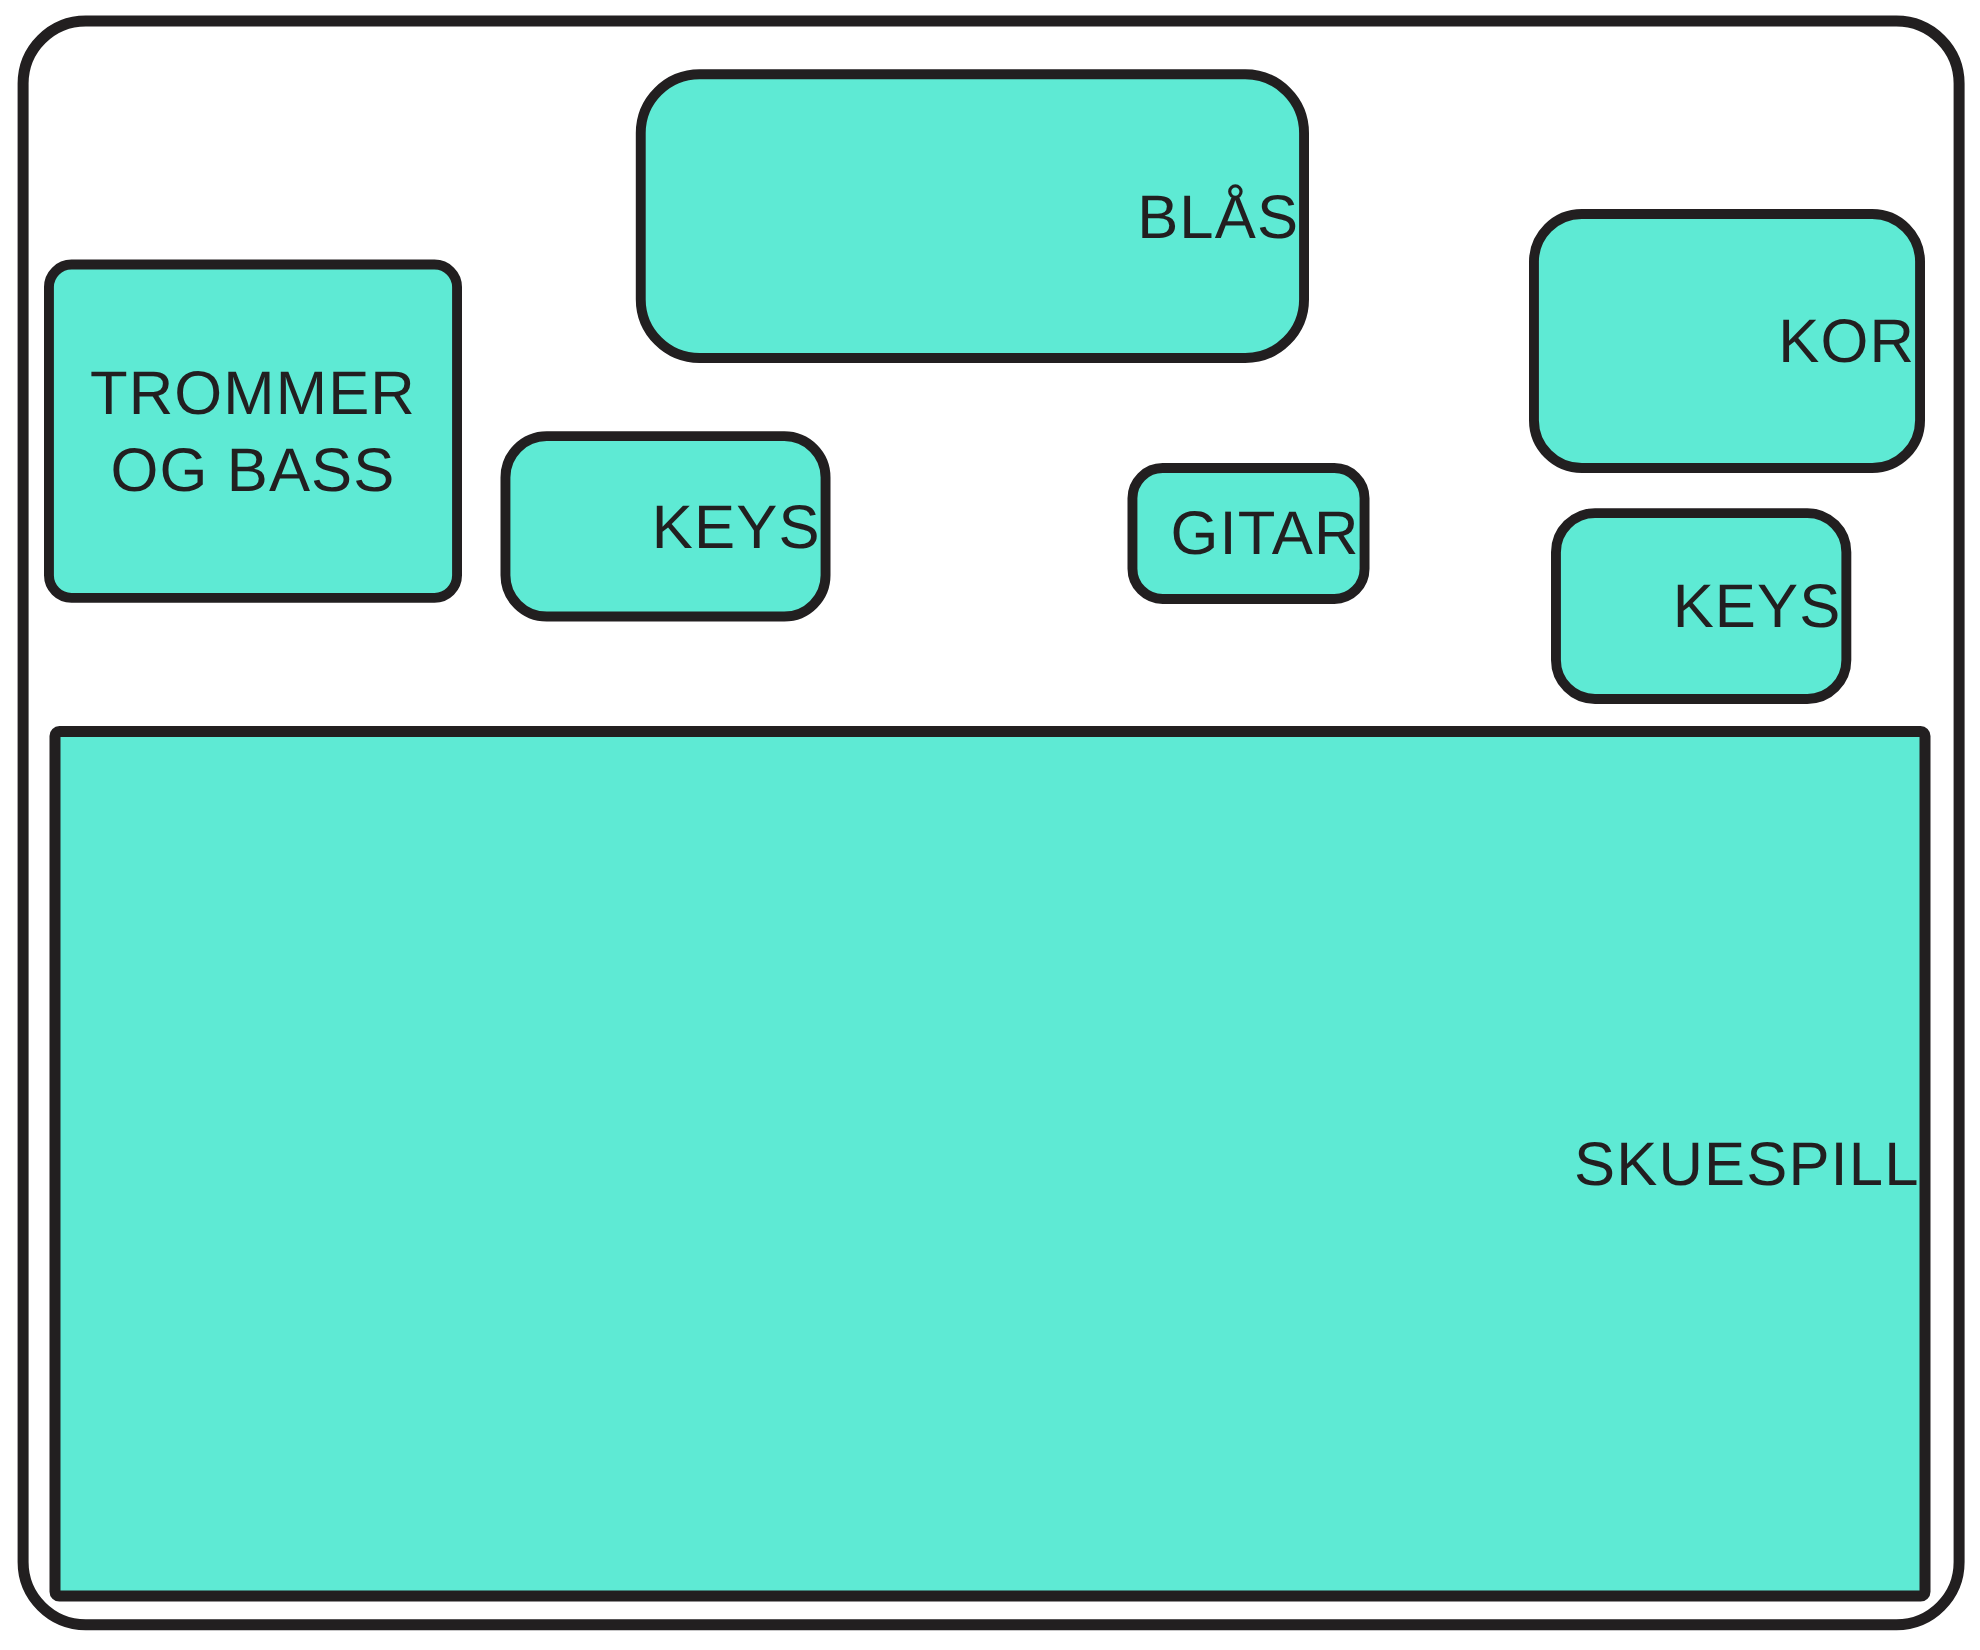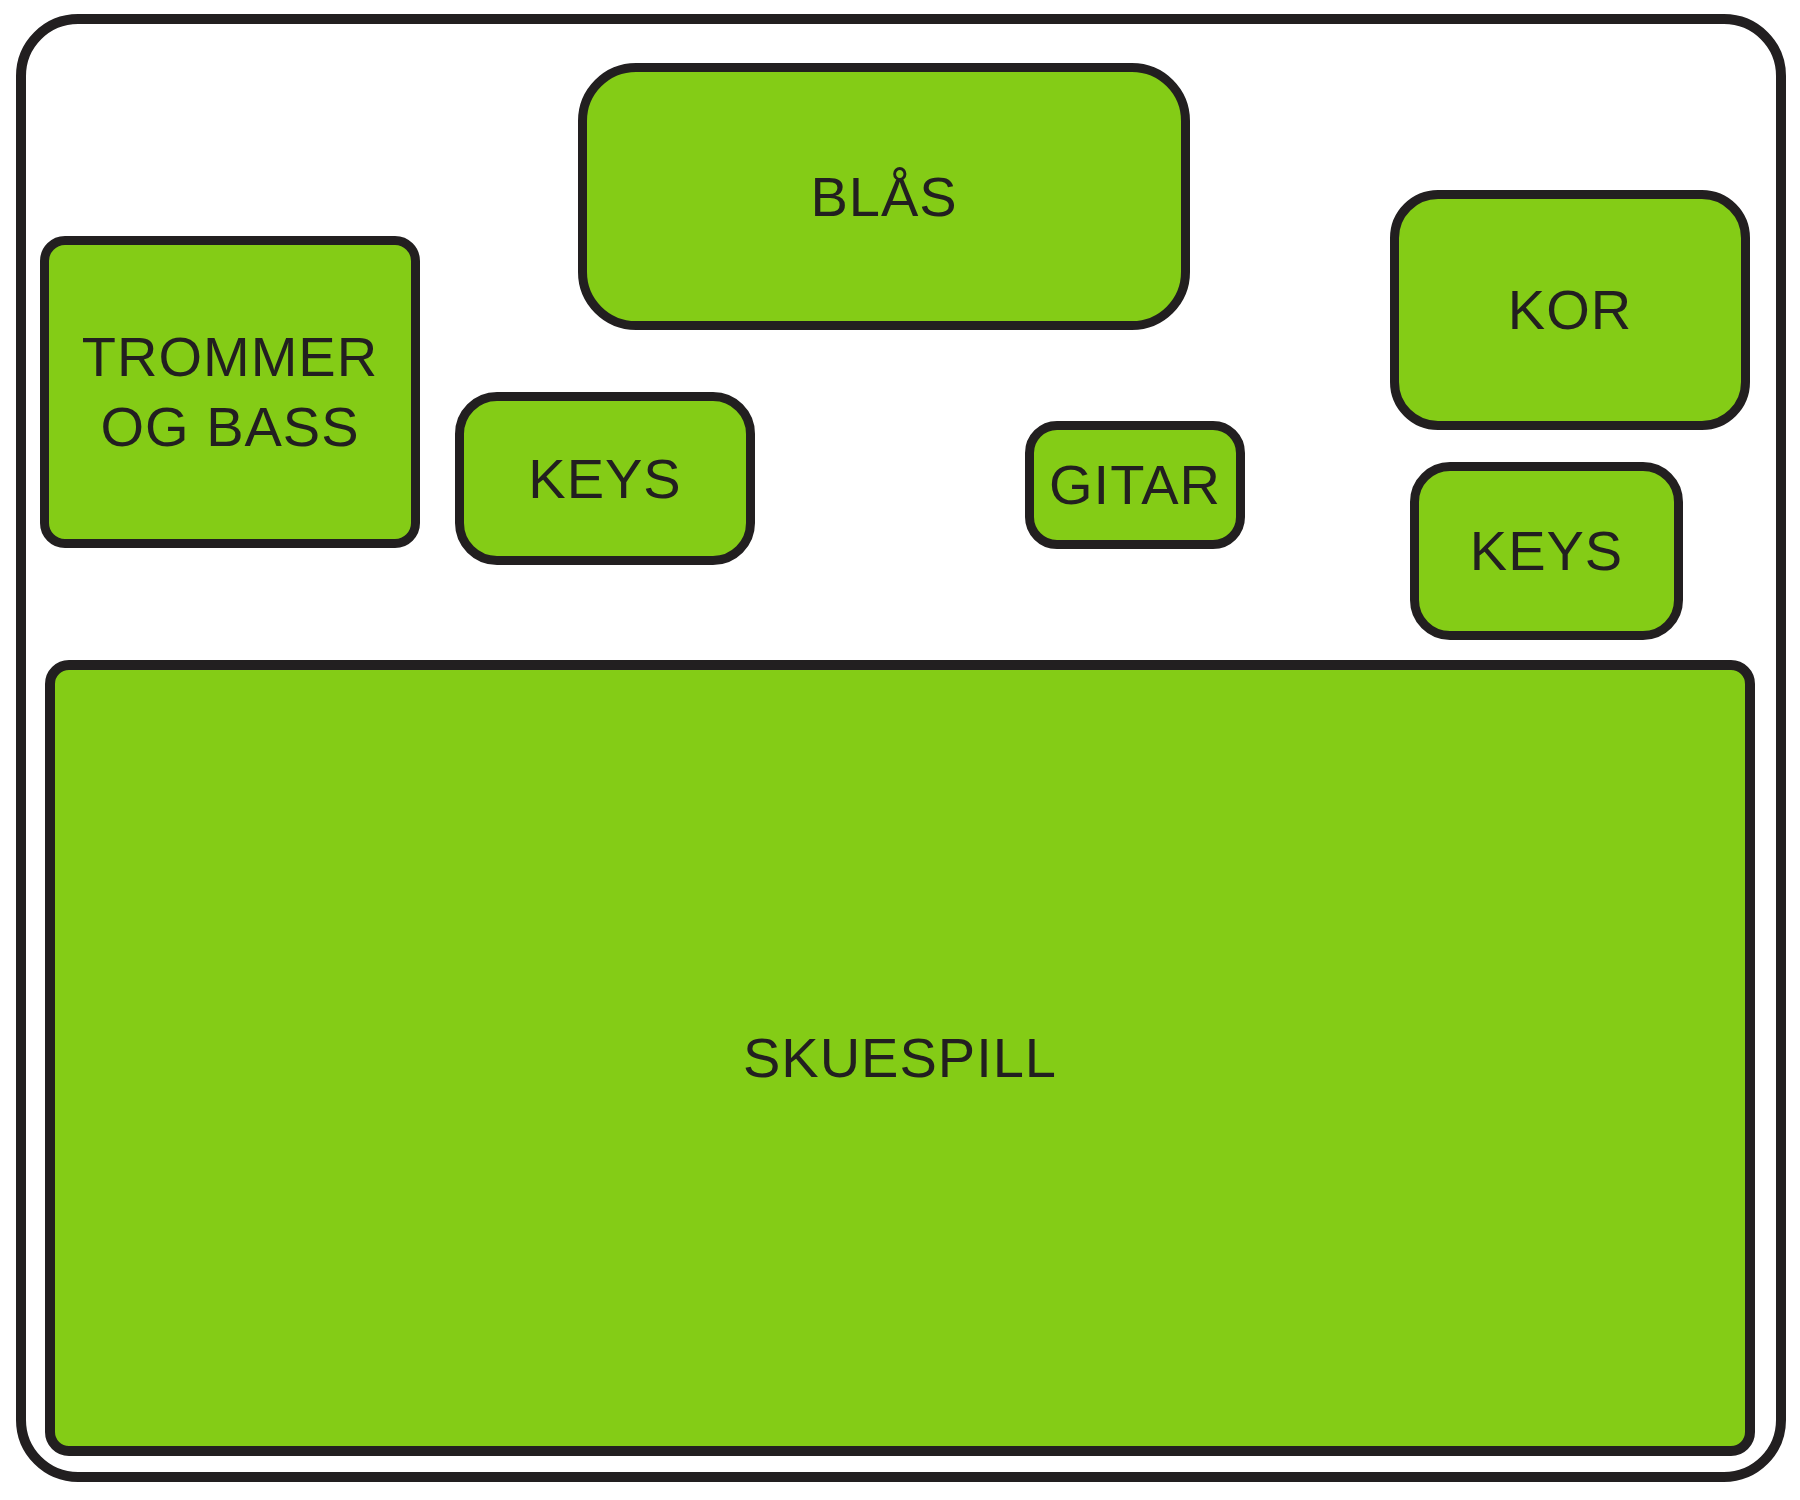--- a/index.html
+++ b/index.html
@@ -22,24 +22,24 @@
     height: 1468px;
     border: 10px solid #221f20;
     border-radius: 62px;
     background: #ffffff;
     box-sizing: border-box;
   }
   .box {
     position: absolute;
     box-sizing: border-box;
     border: 9px solid #221f20;
-    background: #84cc16;
+    background: #5eead4;
     display: flex;
     align-items: center;
-    justify-content: center;
+    justify-content: flex-end;
     text-align: center;
     color: #221f20;
     font-size: 56px;
     line-height: 1.25;
     letter-spacing: 1px;
   }
   .box-blas {
     left: 578px; top: 63px;
     width: 612px; height: 267px;
     border-radius: 58px;
@@ -67,21 +67,21 @@
     border-radius: 48px;
   }
   .box-keys-right {
     left: 1410px; top: 462px;
     width: 273px; height: 178px;
     border-radius: 40px;
   }
   .box-skuespill {
     left: 45px; top: 660px;
     width: 1710px; height: 796px;
-    border-radius: 24px;
+    border-radius: 9px;
     border-width: 10px;
   }
   .box-label {
     display: inline-block;
   }
 </style>
 </head>
 <body>
 
 <div class="stage-outline">

